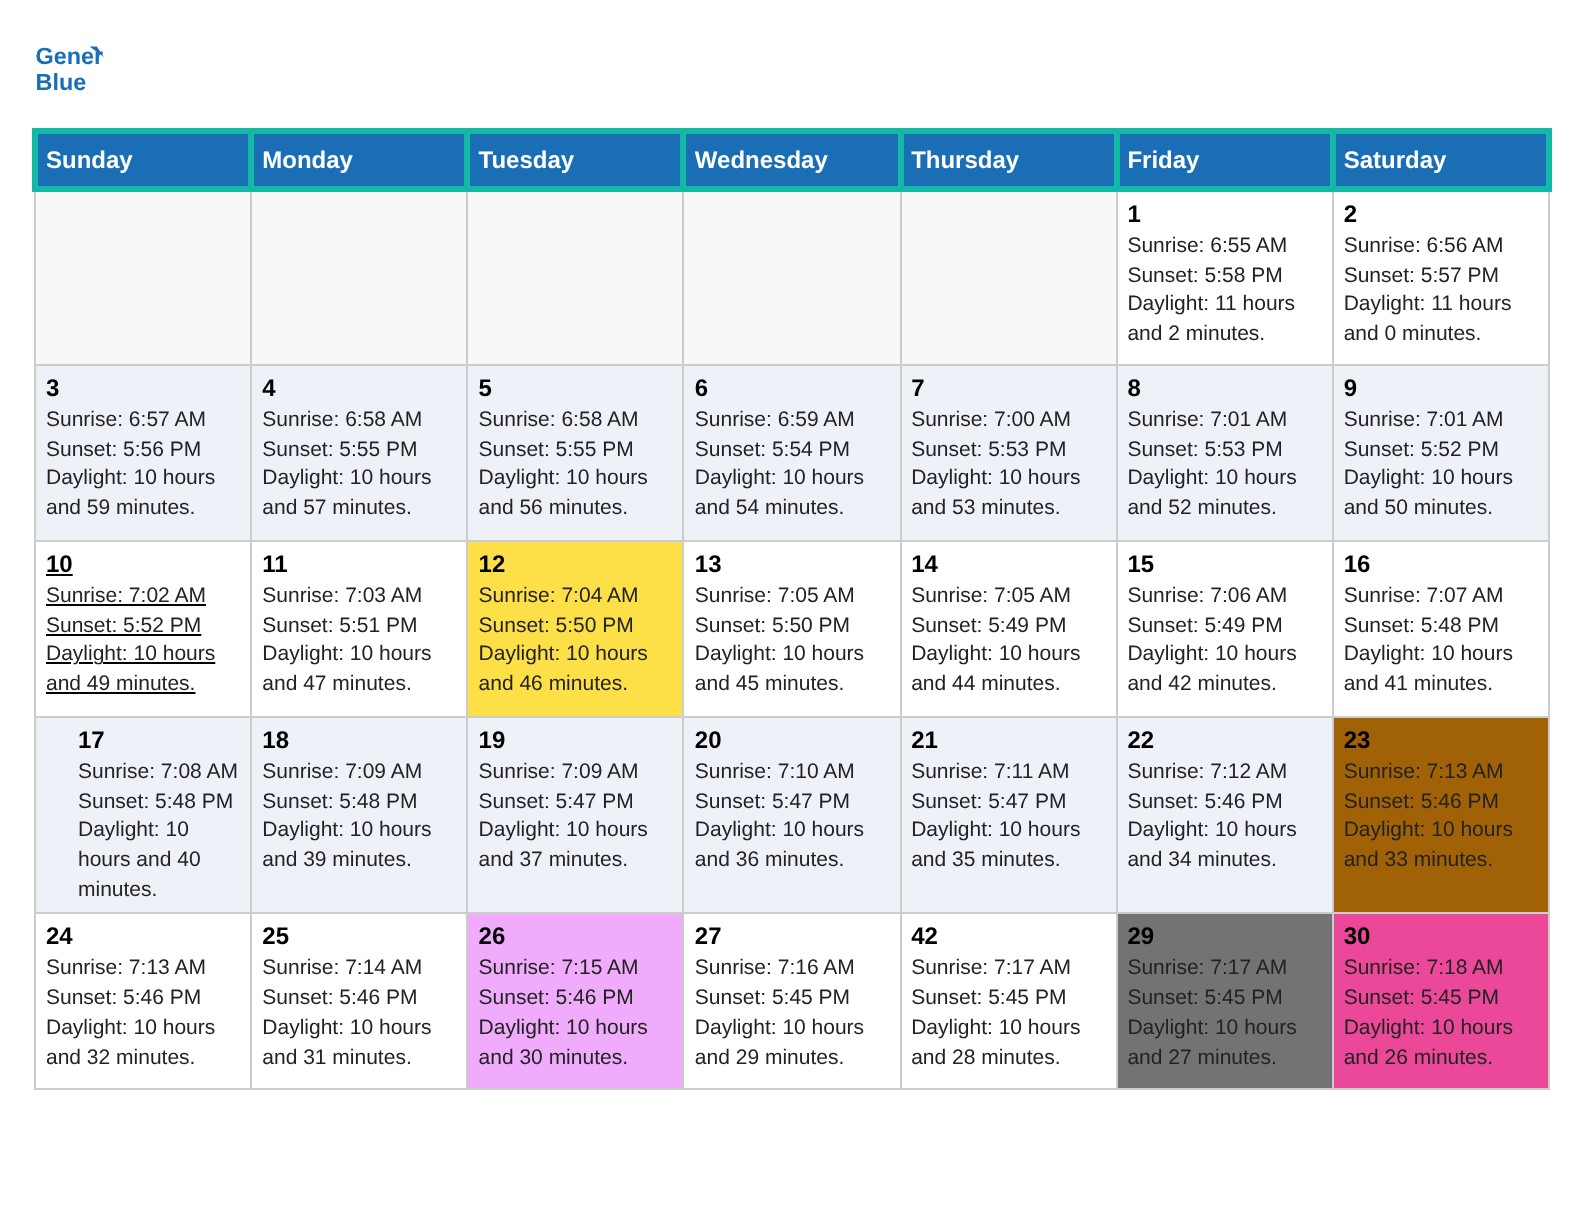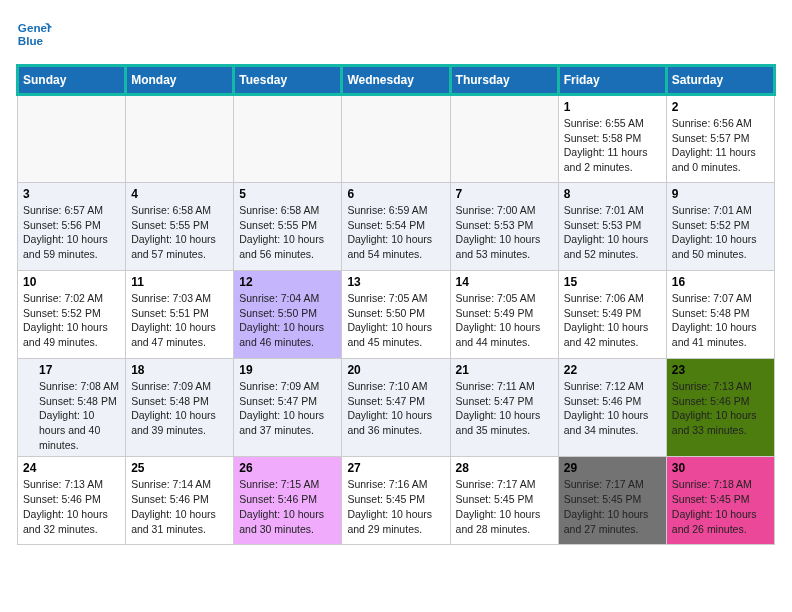--- a/index.html
+++ b/index.html
@@ -148,29 +148,29 @@
         <td style="background: rgb(238, 242, 248);">
           <span class="day-num">8</span>
           <div class="day-info">Sunrise: 7:01 AM<br>Sunset: 5:53 PM<br>Daylight: 10 hours and 52 minutes.</div>
         </td>
         <td style="background: rgb(238, 242, 248);">
           <span class="day-num">9</span>
           <div class="day-info">Sunrise: 7:01 AM<br>Sunset: 5:52 PM<br>Daylight: 10 hours and 50 minutes.</div>
         </td>
       </tr>
       <tr>
-        <td style="background: rgb(255, 255, 255);">
+        <td style="background: rgb(255, 255, 255); text-decoration: underline;">
           <span class="day-num">10</span>
           <div class="day-info">Sunrise: 7:02 AM<br>Sunset: 5:52 PM<br>Daylight: 10 hours and 49 minutes.</div>
         </td>
         <td style="background: rgb(255, 255, 255);">
           <span class="day-num">11</span>
           <div class="day-info">Sunrise: 7:03 AM<br>Sunset: 5:51 PM<br>Daylight: 10 hours and 47 minutes.</div>
         </td>
-        <td style="background: #c4b5fd; margin-top: 35px;">
+        <td style="background: #fde047; margin-top: 35px;">
           <span class="day-num">12</span>
           <div class="day-info">Sunrise: 7:04 AM<br>Sunset: 5:50 PM<br>Daylight: 10 hours and 46 minutes.</div>
         </td>
         <td style="background: rgb(255, 255, 255); margin-left: 32px;">
           <span class="day-num">13</span>
           <div class="day-info">Sunrise: 7:05 AM<br>Sunset: 5:50 PM<br>Daylight: 10 hours and 45 minutes.</div>
         </td>
         <td style="background: rgb(255, 255, 255);">
           <span class="day-num">14</span>
           <div class="day-info">Sunrise: 7:05 AM<br>Sunset: 5:49 PM<br>Daylight: 10 hours and 44 minutes.</div>
@@ -202,21 +202,21 @@
           <div class="day-info">Sunrise: 7:10 AM<br>Sunset: 5:47 PM<br>Daylight: 10 hours and 36 minutes.</div>
         </td>
         <td style="background: rgb(238, 242, 248);">
           <span class="day-num">21</span>
           <div class="day-info">Sunrise: 7:11 AM<br>Sunset: 5:47 PM<br>Daylight: 10 hours and 35 minutes.</div>
         </td>
         <td style="background: rgb(238, 242, 248);">
           <span class="day-num">22</span>
           <div class="day-info">Sunrise: 7:12 AM<br>Sunset: 5:46 PM<br>Daylight: 10 hours and 34 minutes.</div>
         </td>
-        <td style="background: #4d7c0f;">
+        <td style="background: #a16207;">
           <span class="day-num">23</span>
           <div class="day-info">Sunrise: 7:13 AM<br>Sunset: 5:46 PM<br>Daylight: 10 hours and 33 minutes.</div>
         </td>
       </tr>
       <tr>
         <td style="background: rgb(255, 255, 255);">
           <span class="day-num">24</span>
           <div class="day-info">Sunrise: 7:13 AM<br>Sunset: 5:46 PM<br>Daylight: 10 hours and 32 minutes.</div>
         </td>
         <td style="background: rgb(255, 255, 255);">
@@ -225,21 +225,21 @@
         </td>
         <td style="background: #f0abfc;">
           <span class="day-num">26</span>
           <div class="day-info">Sunrise: 7:15 AM<br>Sunset: 5:46 PM<br>Daylight: 10 hours and 30 minutes.</div>
         </td>
         <td style="background: rgb(255, 255, 255);">
           <span class="day-num">27</span>
           <div class="day-info">Sunrise: 7:16 AM<br>Sunset: 5:45 PM<br>Daylight: 10 hours and 29 minutes.</div>
         </td>
         <td style="background: rgb(255, 255, 255);">
-          <span class="day-num">28</span>
+          <span class="day-num">42</span>
           <div class="day-info">Sunrise: 7:17 AM<br>Sunset: 5:45 PM<br>Daylight: 10 hours and 28 minutes.</div>
         </td>
         <td style="background: #737373;">
           <span class="day-num">29</span>
           <div class="day-info">Sunrise: 7:17 AM<br>Sunset: 5:45 PM<br>Daylight: 10 hours and 27 minutes.</div>
         </td>
         <td style="background: #ec4899;">
           <span class="day-num">30</span>
           <div class="day-info">Sunrise: 7:18 AM<br>Sunset: 5:45 PM<br>Daylight: 10 hours and 26 minutes.</div>
         </td>

